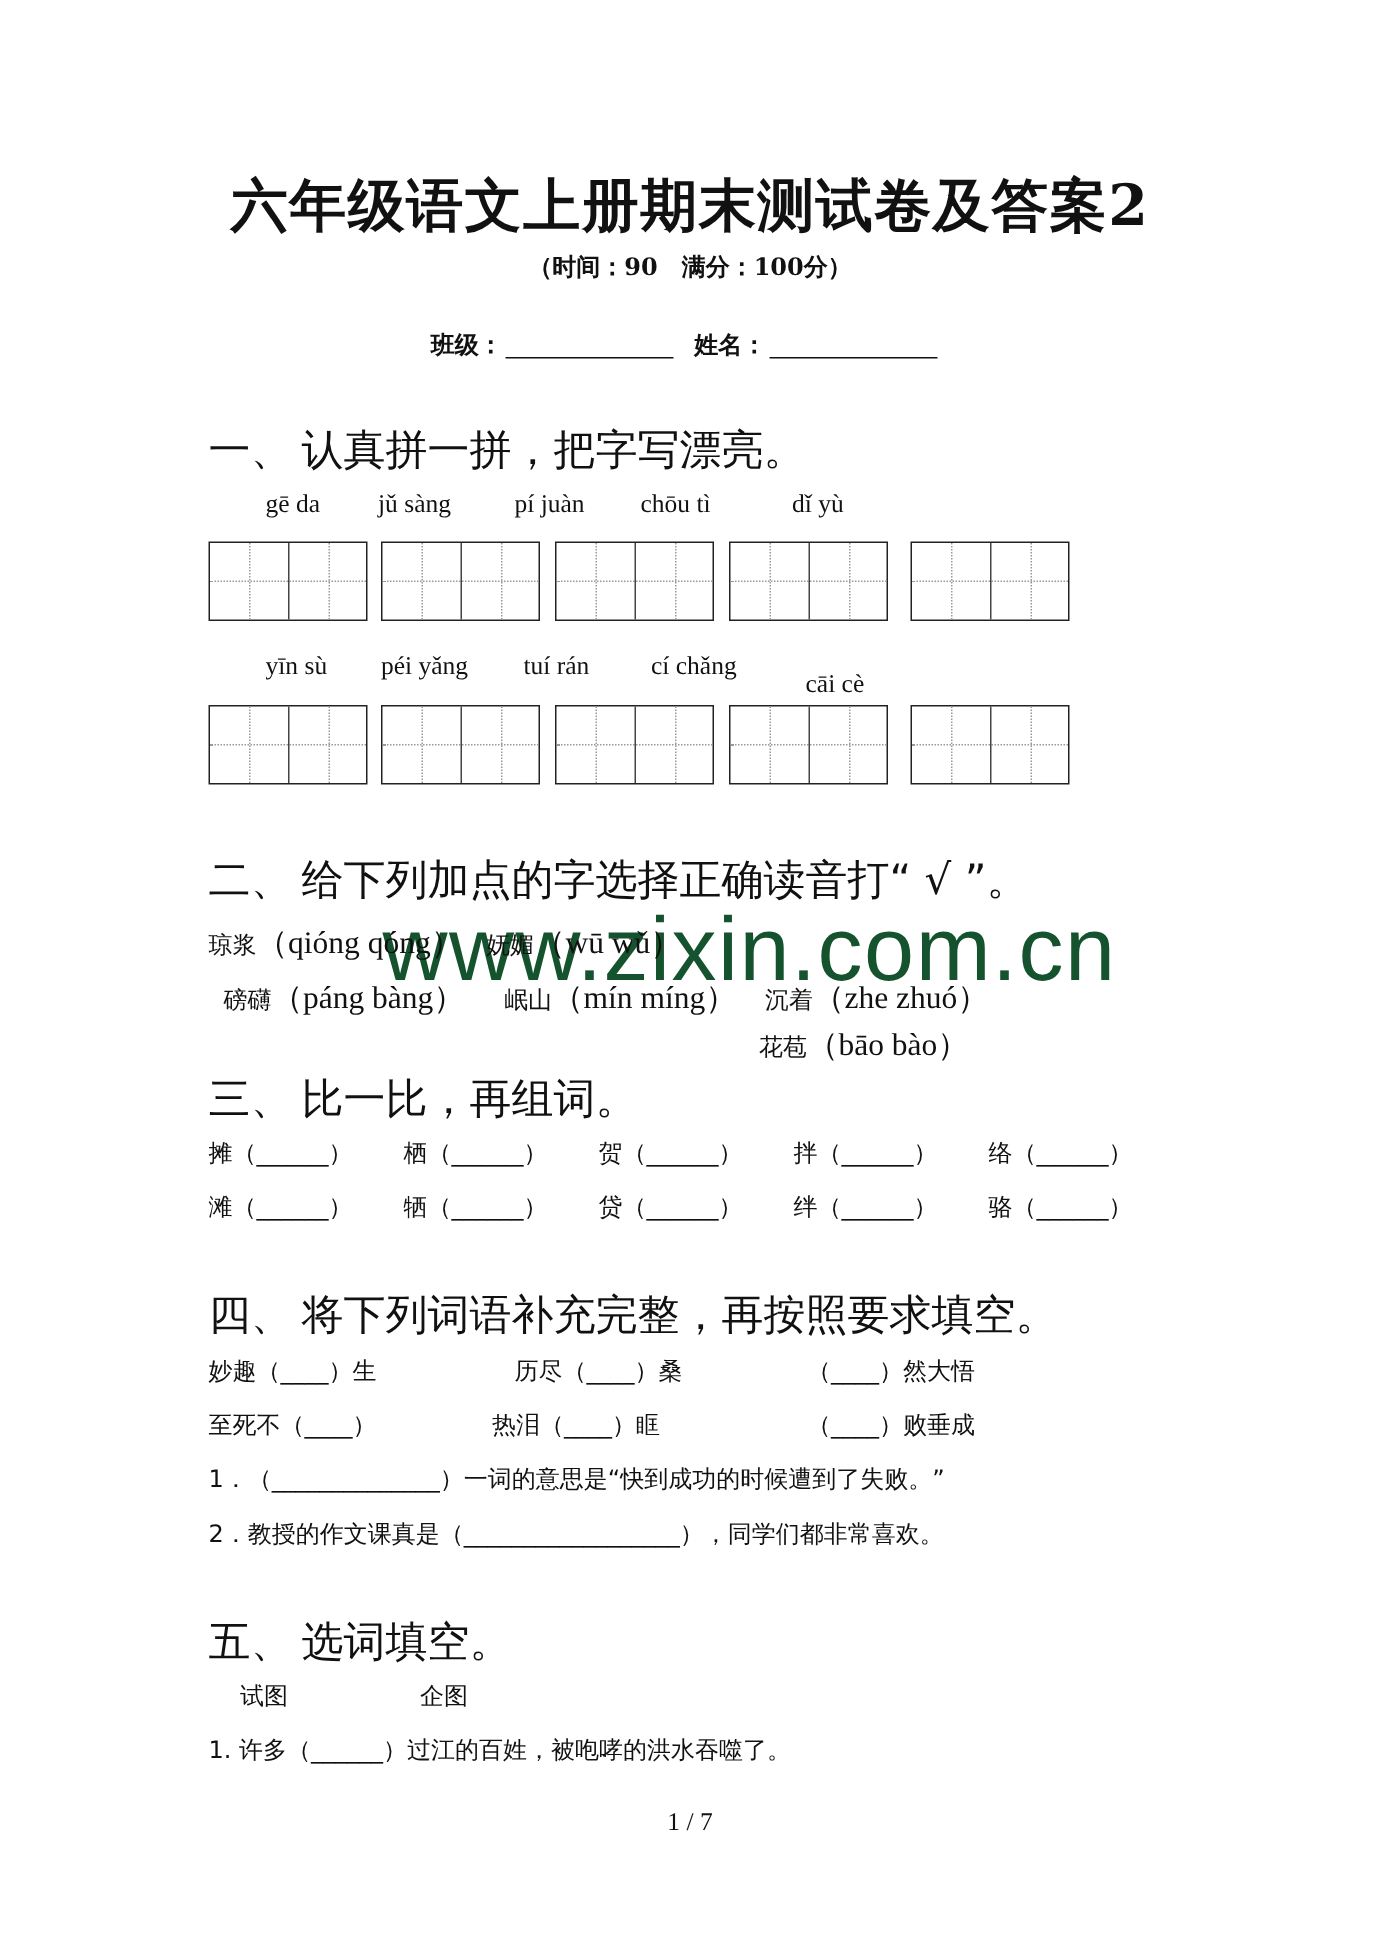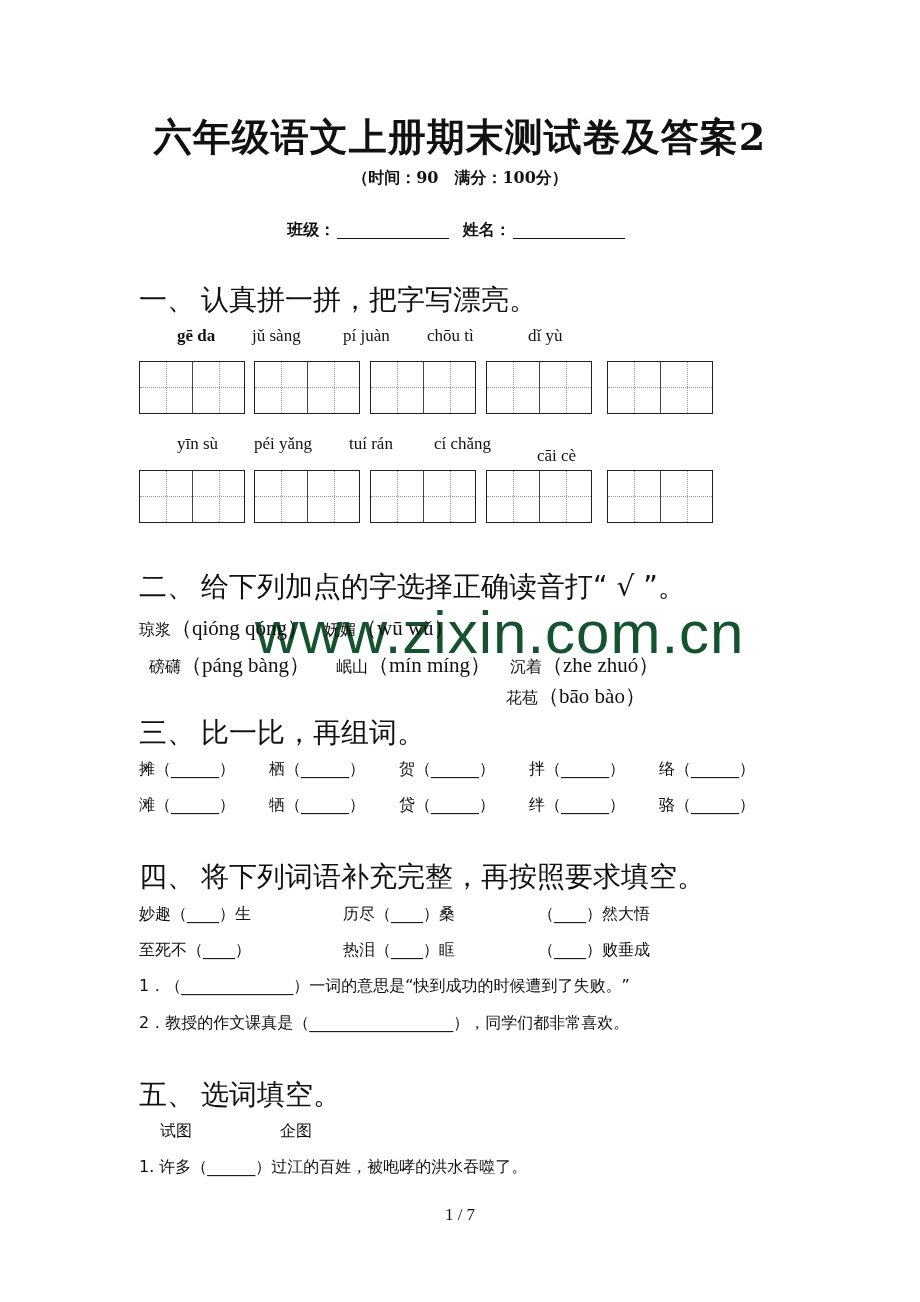--- a/index.html
+++ b/index.html
@@ -33,21 +33,21 @@
 <div class="abs subtitle fg">（时间：90　满分：100分）</div>
 <div class="abs classname fg">
   <span>班级：</span><span class="blank-line"></span>
   <span>姓名：</span><span class="blank-line"></span>
 </div>
 
 <div class="abs sec-head fg" style="top:281px;">
   <span class="sec-num">一、</span><span>认真拼一拼，把字写漂亮。</span>
 </div>
 
-<div class="abs pinyin fg" style="left:177px; top:326px;font-weight:bold;">gē da</div>
+<div class="abs pinyin fg" style="left:177px; top:326px;">gē da</div>
 <div class="abs pinyin fg" style="left:252px; top:326px;">jǔ sàng</div>
 <div class="abs pinyin fg" style="left:343px; top:326px;">pí juàn</div>
 <div class="abs pinyin fg" style="left:427px; top:326px;">chōu tì</div>
 <div class="abs pinyin fg" style="left:528px; top:326px;">dǐ yù</div>
 
 <div class="grid-box fg" style="left:139px; top:361px;">
     <div class="hdash"></div>
     <div class="vdash1"></div>
     <div class="vdash2"></div>
     <div class="mid"></div>
@@ -144,21 +144,21 @@
 
 <div class="abs sec-head fg" style="top:858px;">
   <span class="sec-num">四、</span><span>将下列词语补充完整，再按照要求填空。</span>
 </div>
 
 <div class="abs body-text fg" style="left:139px; top:904px;">妙趣（____）生</div>
 <div class="abs body-text fg" style="left:343px; top:904px;">历尽（____）桑</div>
 <div class="abs body-text fg" style="left:538px; top:904px;">（____）然大悟</div>
 
 <div class="abs body-text fg" style="left:139px; top:940px;">至死不（____）</div>
-<div class="abs body-text fg" style="left:343px; top:940px;">热泪（____）眶</div>
+<div class="abs body-text fg" style="left:328px; top:940px;">热泪（____）眶</div>
 <div class="abs body-text fg" style="left:538px; top:940px;">（____）败垂成</div>
 
 <div class="abs body-text fg" style="left:139px; top:976px;">1．（______________）一词的意思是“快到成功的时候遭到了失败。”</div>
 <div class="abs body-text fg" style="left:139px; top:1013px;">2．教授的作文课真是（__________________），同学们都非常喜欢。</div>
 
 <div class="abs sec-head fg" style="top:1076px;">
   <span class="sec-num">五、</span><span>选词填空。</span>
 </div>
 
 <div class="abs body-text fg" style="left:160px; top:1121px;">试图</div>

